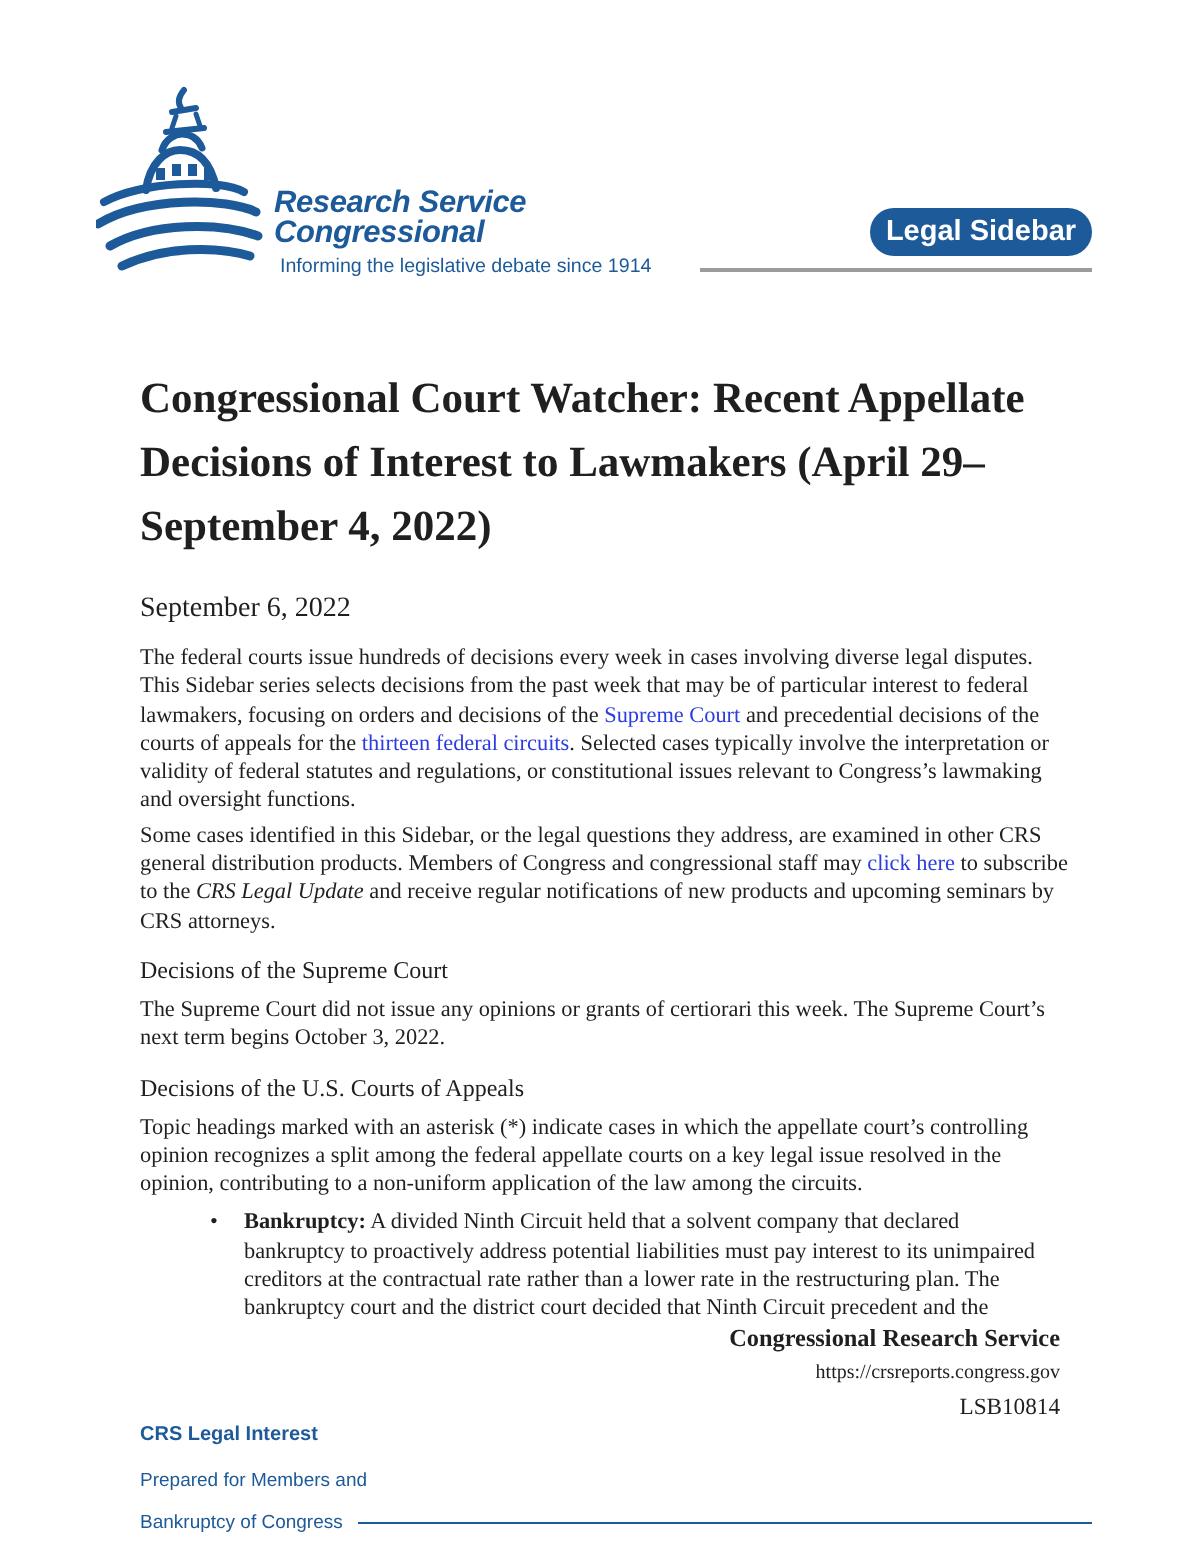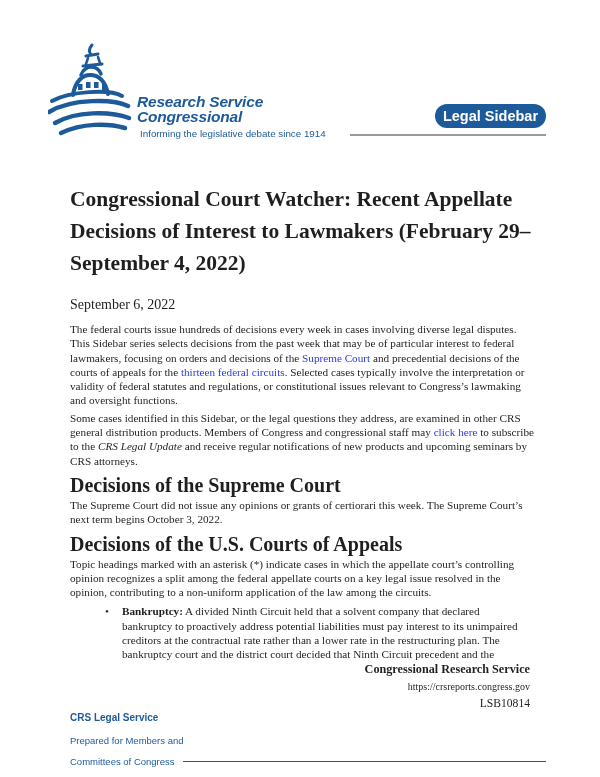--- a/index.html
+++ b/index.html
@@ -31,21 +31,21 @@
     background:var(--crs-blue);color:#fff;
     font-family:"Liberation Sans",sans-serif;font-weight:bold;font-size:14.5px;
     display:flex;align-items:center;justify-content:center;border-radius:12px;
   }
   
   .content{position:absolute;left:70px;top:183px;width:472px;}
   .title{font-size:21.5px;line-height:32px;font-weight:bold;margin:0;}
   .date{margin-top:17px;font-size:14px;line-height:18px;}
   .body-p{margin:3px 0 0 0;font-size:11.2px;line-height:14.3px;padding-right:8px;}
   .body-p.first{margin-top:8px;}
-  .h2{font-size:20px;line-height:19px;font-weight:bold;margin:8px 0 0 0;}
+  .h2{font-size:12px;line-height:19px;font-weight:normal;margin:8px 0 0 0;}
   .bullets{margin:5px 0 0 0;padding:0;list-style:none;}
   .bullets li{
     position:relative;padding-left:52px;padding-right:12px;
     font-size:11.2px;line-height:14.3px;
   }
   .bullet-marker{position:absolute;left:35px;top:0;font-size:11.2px;}
   .link{color:var(--link-blue);cursor:pointer;}
   .italic{font-style:italic;}
   .bold{font-weight:bold;}
   
@@ -90,21 +90,21 @@
     <div>Congressional</div>
   </div>
 
   <div class="tagline">Informing the legislative debate since 1914</div>
 
   <div class="hdr-rule"></div>
 
   <div class="badge">Legal Sidebar</div>
 
   <div class="content">
-    <h1 class="title">Congressional Court Watcher: Recent Appellate Decisions of Interest to Lawmakers (February 29–September 4, 2022)</h1>
+    <h1 class="title">Congressional Court Watcher: Recent Appellate Decisions of Interest to Lawmakers (April 29–September 4, 2022)</h1>
 
     <div class="date">September 6, 2022</div>
 
     <p class="body-p first"><span>The federal courts issue hundreds of decisions every week in cases involving diverse legal disputes. This Sidebar series selects decisions from the past week that may be of particular interest to federal lawmakers, focusing on orders and decisions of the </span><span class="link">Supreme Court</span><span> and precedential decisions of the courts of appeals for the </span><span class="link">thirteen federal circuits</span><span>. Selected cases typically involve the interpretation or validity of federal statutes and regulations, or constitutional issues relevant to Congress’s lawmaking and oversight functions.</span></p>
 
     <p class="body-p"><span>Some cases identified in this Sidebar, or the legal questions they address, are examined in other CRS general distribution products. Members of Congress and congressional staff may </span><span class="link">click here</span><span> to subscribe to the </span><span class="italic">CRS Legal Update</span><span> and receive regular notifications of new products and upcoming seminars by CRS attorneys.</span></p>
 
     <h2 class="h2">Decisions of the Supreme Court</h2>
 
     <p class="body-p">The Supreme Court did not issue any opinions or grants of certiorari this week. The Supreme Court’s next term begins October 3, 2022.</p>
@@ -121,21 +121,21 @@
     </ul>
   </div>
 
   <div class="footer-right">
     <div class="fr-org">Congressional Research Service</div>
     <div class="fr-url">https://crsreports.congress.gov</div>
     <div class="fr-id">LSB10814</div>
   </div>
 
   <div class="footer-bottom">
-    <div class="fb-brand">CRS Legal Service</div>
+    <div class="fb-brand">CRS Legal Interest</div>
     <div class="fb-line1">Prepared for Members and</div>
     <div class="fb-row">
-      <span>Committees of Congress</span>
+      <span>Bankruptcy of Congress</span>
       <span class="fb-rule"></span>
     </div>
   </div>
 
 </div>
 
 </body></html>

